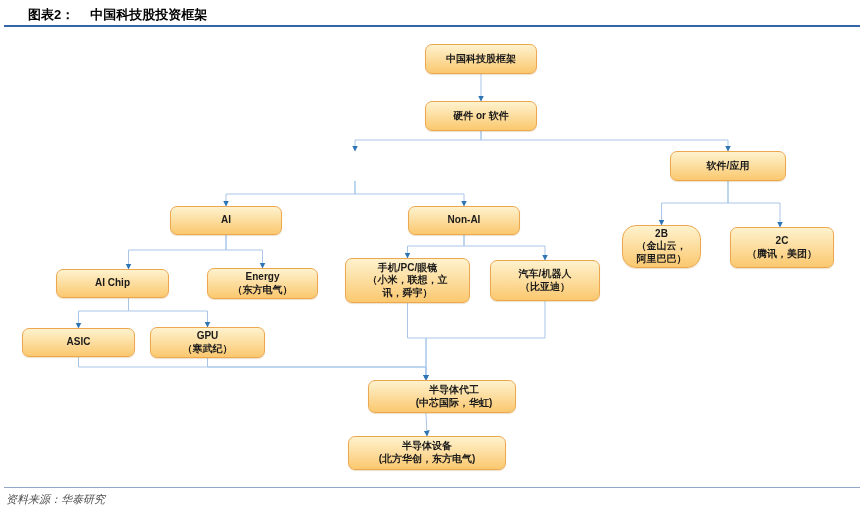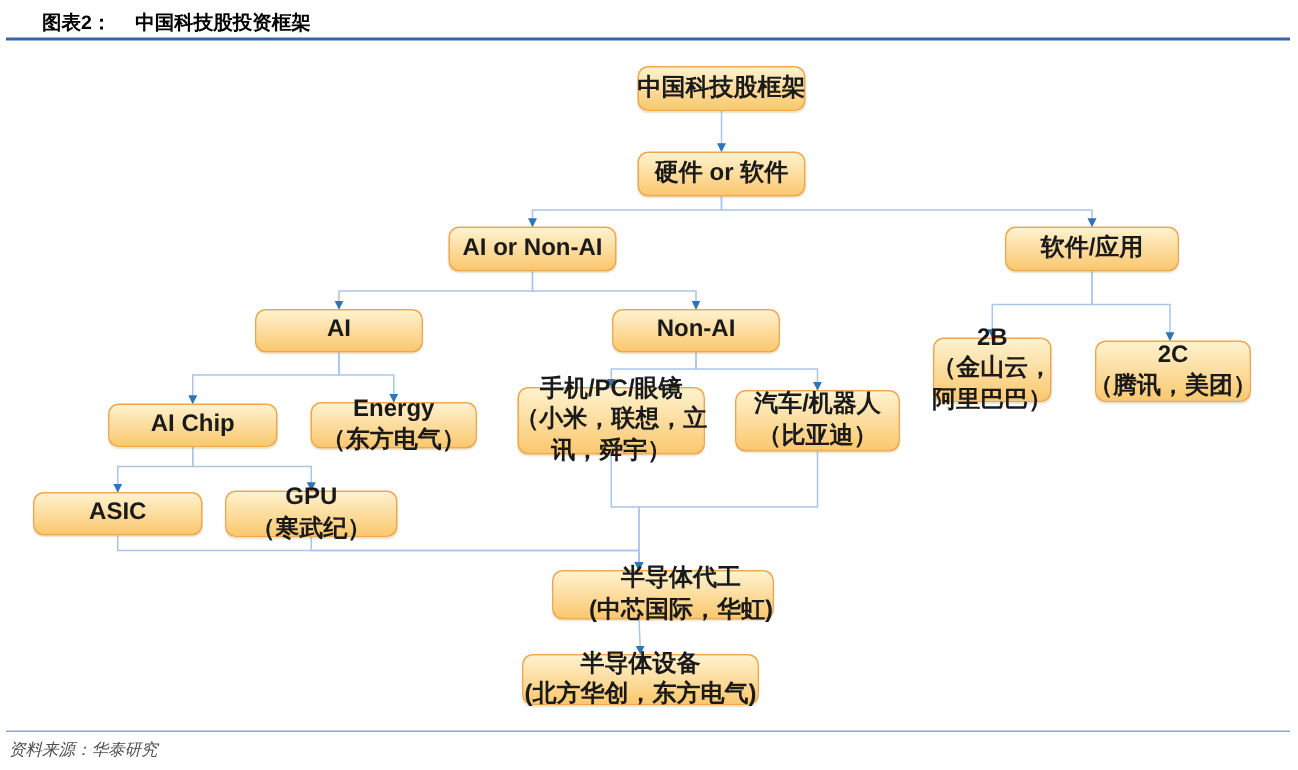--- a/index.html
+++ b/index.html
@@ -5,21 +5,21 @@
   html,body{margin:0;padding:0;background:#ffffff;}
   .page{position:relative;width:865px;height:513px;background:#ffffff;overflow:hidden;
         font-family:"Liberation Sans","DejaVu Sans",sans-serif;}
   .header{position:absolute;left:6px;top:6px;font-size:13px;font-weight:bold;color:#000;}
   .header .fig-label{margin-right:16px;}
   .header-rule{position:absolute;left:4px;right:5px;top:25px;height:2px;}
   .canvas{position:absolute;left:0;top:0;width:865px;height:513px;}
   svg.connectors{position:absolute;left:0;top:0;}
   .node{position:absolute;box-sizing:border-box;border:1px solid;border-radius:7px;
         display:flex;flex-direction:column;align-items:center;justify-content:center;
-        font-size:16px;font-weight:600;line-height:1.26;color:#1a1a1a;text-align:center;
+        font-size:10px;font-weight:600;line-height:1.26;color:#1a1a1a;text-align:center;
         box-shadow:0 1px 1px rgba(180,130,40,0.25);}
   .node span{display:block;white-space:nowrap;}
   .footer-rule{position:absolute;left:4px;right:5px;top:487px;height:1px;}
   .footer{position:absolute;left:6px;top:492px;font-size:11px;font-style:italic;}
 </style>
 </head>
 <body>
 
 <div class="page">
 
@@ -54,42 +54,39 @@
         <path d="M545 301 L545 338 L426 338 L426 380" fill="none" stroke="#A9C6E9" stroke-width="1" marker-end="url(#arw)"></path>
         <path d="M426 413 L427 436" fill="none" stroke="#A9C6E9" stroke-width="1" marker-end="url(#arw)"></path>
       </svg>
 
   <div class="node" style="left: 425px; top: 44px; width: 112px; height: 30px; background: linear-gradient(rgb(254, 242, 206), rgb(251, 200, 111)); border-color: rgb(237, 168, 79);">
         <span>中国科技股框架</span>
       </div>
       <div class="node" style="left: 425px; top: 101px; width: 112px; height: 30px; background: linear-gradient(rgb(254, 242, 206), rgb(251, 200, 111)); border-color: rgb(237, 168, 79);">
         <span>硬件 or 软件</span>
       </div>
-      <div class="node" style="left: 299px; top: 151px; width: 112px; height: 30px; background: linear-gradient(rgb(254, 242, 206), rgb(251, 200, 111)); border-color: rgb(237, 168, 79);">
-        <span>AI or Non-AI</span>
-      </div>
       <div class="node" style="left: 670px; top: 151px; width: 116px; height: 30px; background: linear-gradient(rgb(254, 242, 206), rgb(251, 200, 111)); border-color: rgb(237, 168, 79);">
         <span>软件/应用</span>
       </div>
       <div class="node" style="left: 170px; top: 206px; width: 112px; height: 29px; background: linear-gradient(rgb(254, 242, 206), rgb(251, 200, 111)); border-color: rgb(237, 168, 79);">
         <span>AI</span>
       </div>
       <div class="node" style="left: 408px; top: 206px; width: 112px; height: 29px; background: linear-gradient(rgb(254, 242, 206), rgb(251, 200, 111)); border-color: rgb(237, 168, 79); text-align: right;">
         <span>Non-AI</span>
       </div>
-      <div class="node" style="left: 622px; top: 225px; width: 79px; height: 43px; background: linear-gradient(rgb(254, 242, 206), rgb(251, 200, 111)); border-color: rgb(237, 168, 79);">
+      <div class="node" style="left: 622px; top: 225px; width: 79px; height: 43px; background: linear-gradient(rgb(254, 242, 206), rgb(251, 200, 111)); border-color: rgb(237, 168, 79); border-radius: 14px;">
         <span>2B</span>
         <span>（金山云，</span>
         <span>阿里巴巴）</span>
       </div>
       <div class="node" style="left: 730px; top: 227px; width: 104px; height: 41px; background: linear-gradient(rgb(254, 242, 206), rgb(251, 200, 111)); border-color: rgb(237, 168, 79);">
         <span>2C</span>
         <span>（腾讯，美团）</span>
       </div>
-      <div class="node" style="left: 72px; top: 269px; width: 113px; height: 29px; background: linear-gradient(rgb(254, 242, 206), rgb(251, 200, 111)); border-color: rgb(237, 168, 79);">
+      <div class="node" style="left: 56px; top: 269px; width: 113px; height: 29px; background: linear-gradient(rgb(254, 242, 206), rgb(251, 200, 111)); border-color: rgb(237, 168, 79);">
         <span>AI Chip</span>
       </div>
       <div class="node" style="left: 207px; top: 268px; width: 111px; height: 31px; background: linear-gradient(rgb(254, 242, 206), rgb(251, 200, 111)); border-color: rgb(237, 168, 79);">
         <span>Energy</span>
         <span>（东方电气）</span>
       </div>
       <div class="node" style="left: 345px; top: 258px; width: 125px; height: 45px; background: linear-gradient(rgb(254, 242, 206), rgb(251, 200, 111)); border-color: rgb(237, 168, 79);">
         <span>手机/PC/眼镜</span>
         <span>（小米，联想，立</span>
         <span>讯，舜宇）</span>

